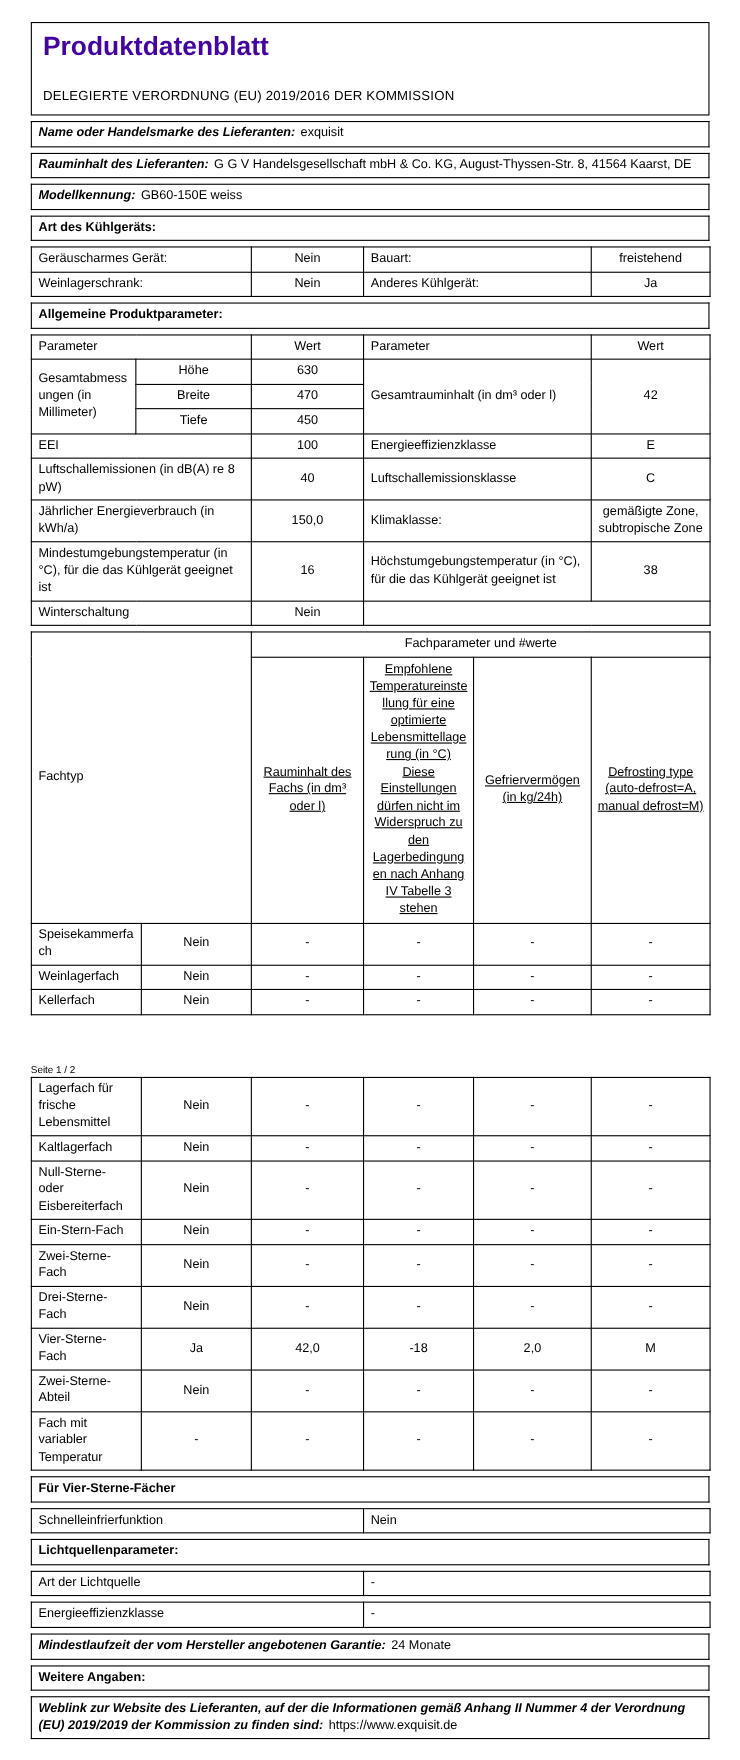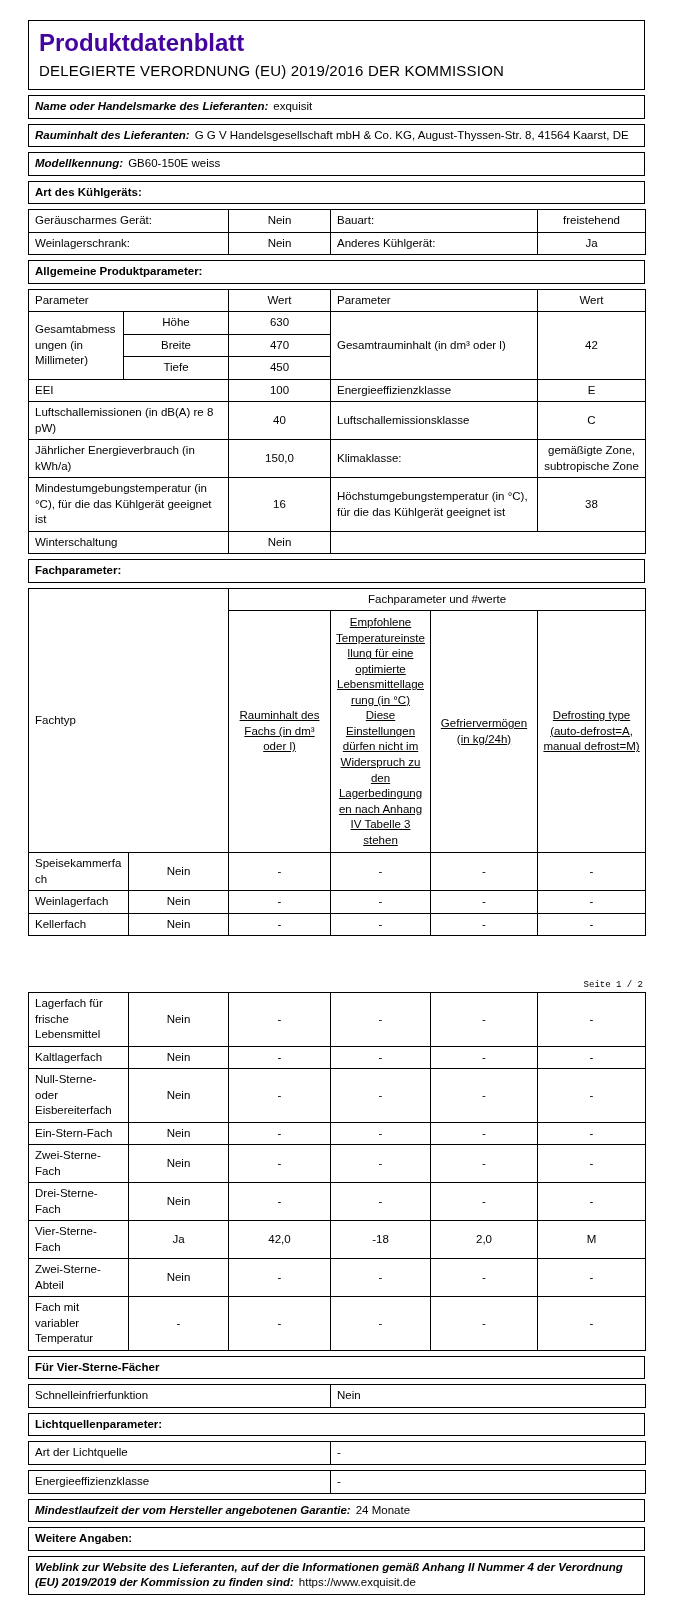--- a/index.html
+++ b/index.html
@@ -1,28 +1,28 @@
 <!DOCTYPE html>
 <html><head>
 <meta charset="utf-8">
 <style>
   html,body{margin:0;padding:0;background:#fff;color:#000;
     font-family:"Liberation Sans","DejaVu Sans",sans-serif;}
   .sheet{width:673px;height:1600px;box-sizing:border-box;padding:20px 28px 12px 28px;
     background:#fff;overflow:hidden;}
   .title-box{border:1px solid #000;padding:8px 10px 10px 10px;margin-bottom:5px;}
   .title{font-size:24px;font-weight:bold;}
-  .subtitle{font-size:15px;margin-top:5px;letter-spacing:.2px;}
+  .subtitle{font-size:12px;margin-top:23px;letter-spacing:.2px;}
   table{border-collapse:collapse;table-layout:fixed;width:100%;margin:0 0 5px 0;}
   td{border:1px solid #000;padding:3px 6px;font-size:11.5px;line-height:1.35;
     vertical-align:middle;overflow-wrap:break-word;word-wrap:break-word;}
   .lbl{font-weight:bold;margin-right:5px;font-style:italic;}
   .center{text-align:center;}
   .sec{font-weight:bold;margin-top:12px;}
-  .page-ind{font-size:9px;text-align:right;margin:44px 2px 2px 0;font-family:Liberation Mono, monospace;}
+  .page-ind{font-size:9px;text-align:left;margin:44px 2px 2px 0;}
   .tallhead td{padding:4px 5px;text-decoration:underline;}
 </style>
 </head>
 <body>
 
 <div class="sheet">
 
   <div class="title-box">
     <div class="title" style="color: rgb(67, 5, 158);">Produktdatenblatt</div>
     <div class="subtitle">DELEGIERTE VERORDNUNG (EU) 2019/2016 DER KOMMISSION</div>
@@ -148,27 +148,20 @@
       <td class="center">38</td>
     </tr>
     <tr>
       <td colspan="2">Winterschaltung</td>
       <td class="center">Nein</td>
       <td colspan="2"></td>
     </tr>
   </tbody>
     </table>
 
-  <table>
-    <tbody>
-        <tr>
-          <td class="sec">Fachparameter:</td>
-        </tr>
-  </tbody>
-    </table>
   <table>
     <colgroup>
         <col style="width:100px">
         <col style="width:100px">
         <col style="width:102px">
         <col style="width:100px">
         <col style="width:107px">
         <col style="width:108px">
       </colgroup>
     <tbody>

